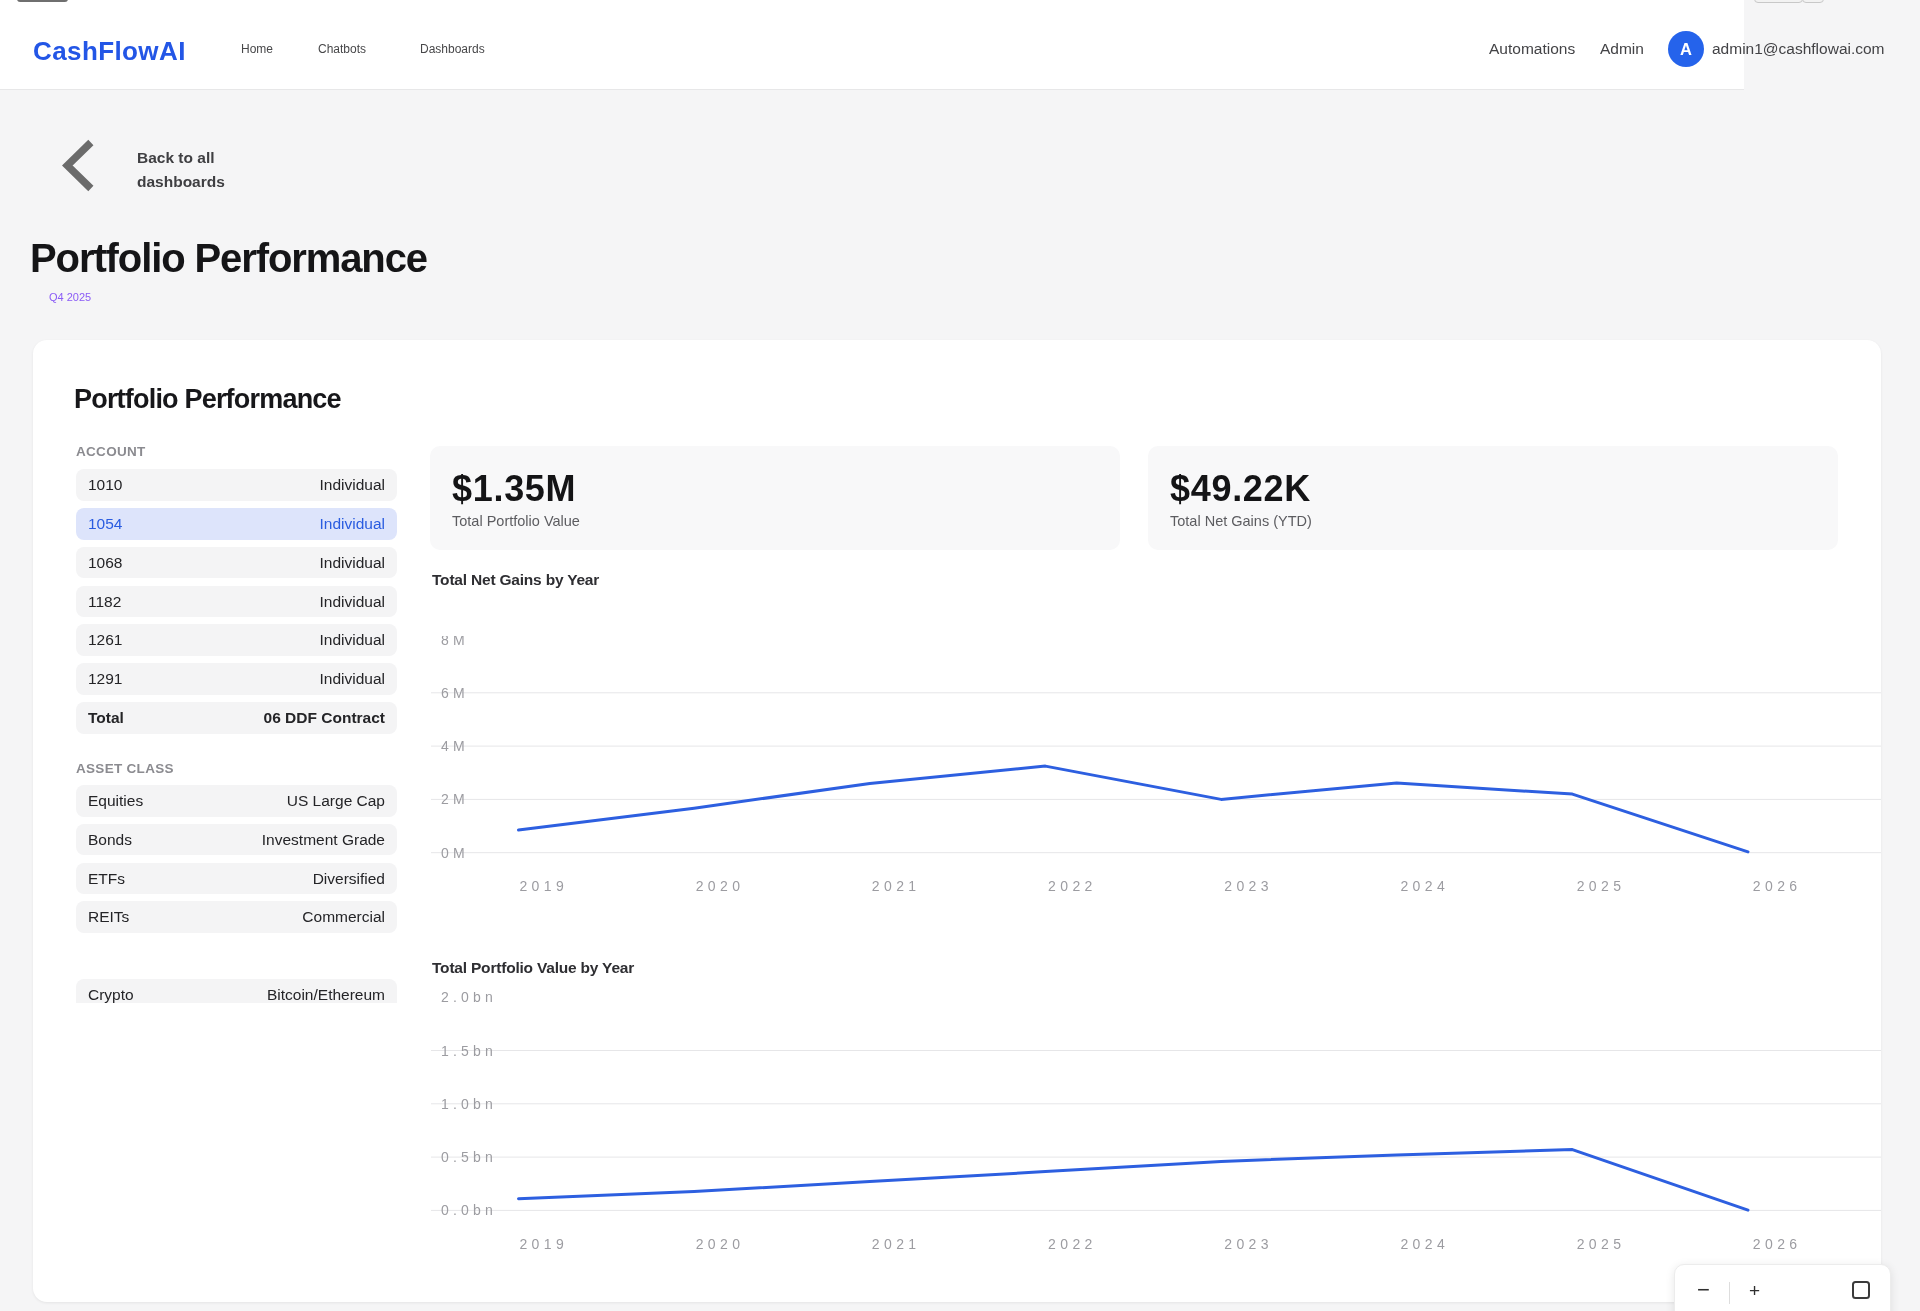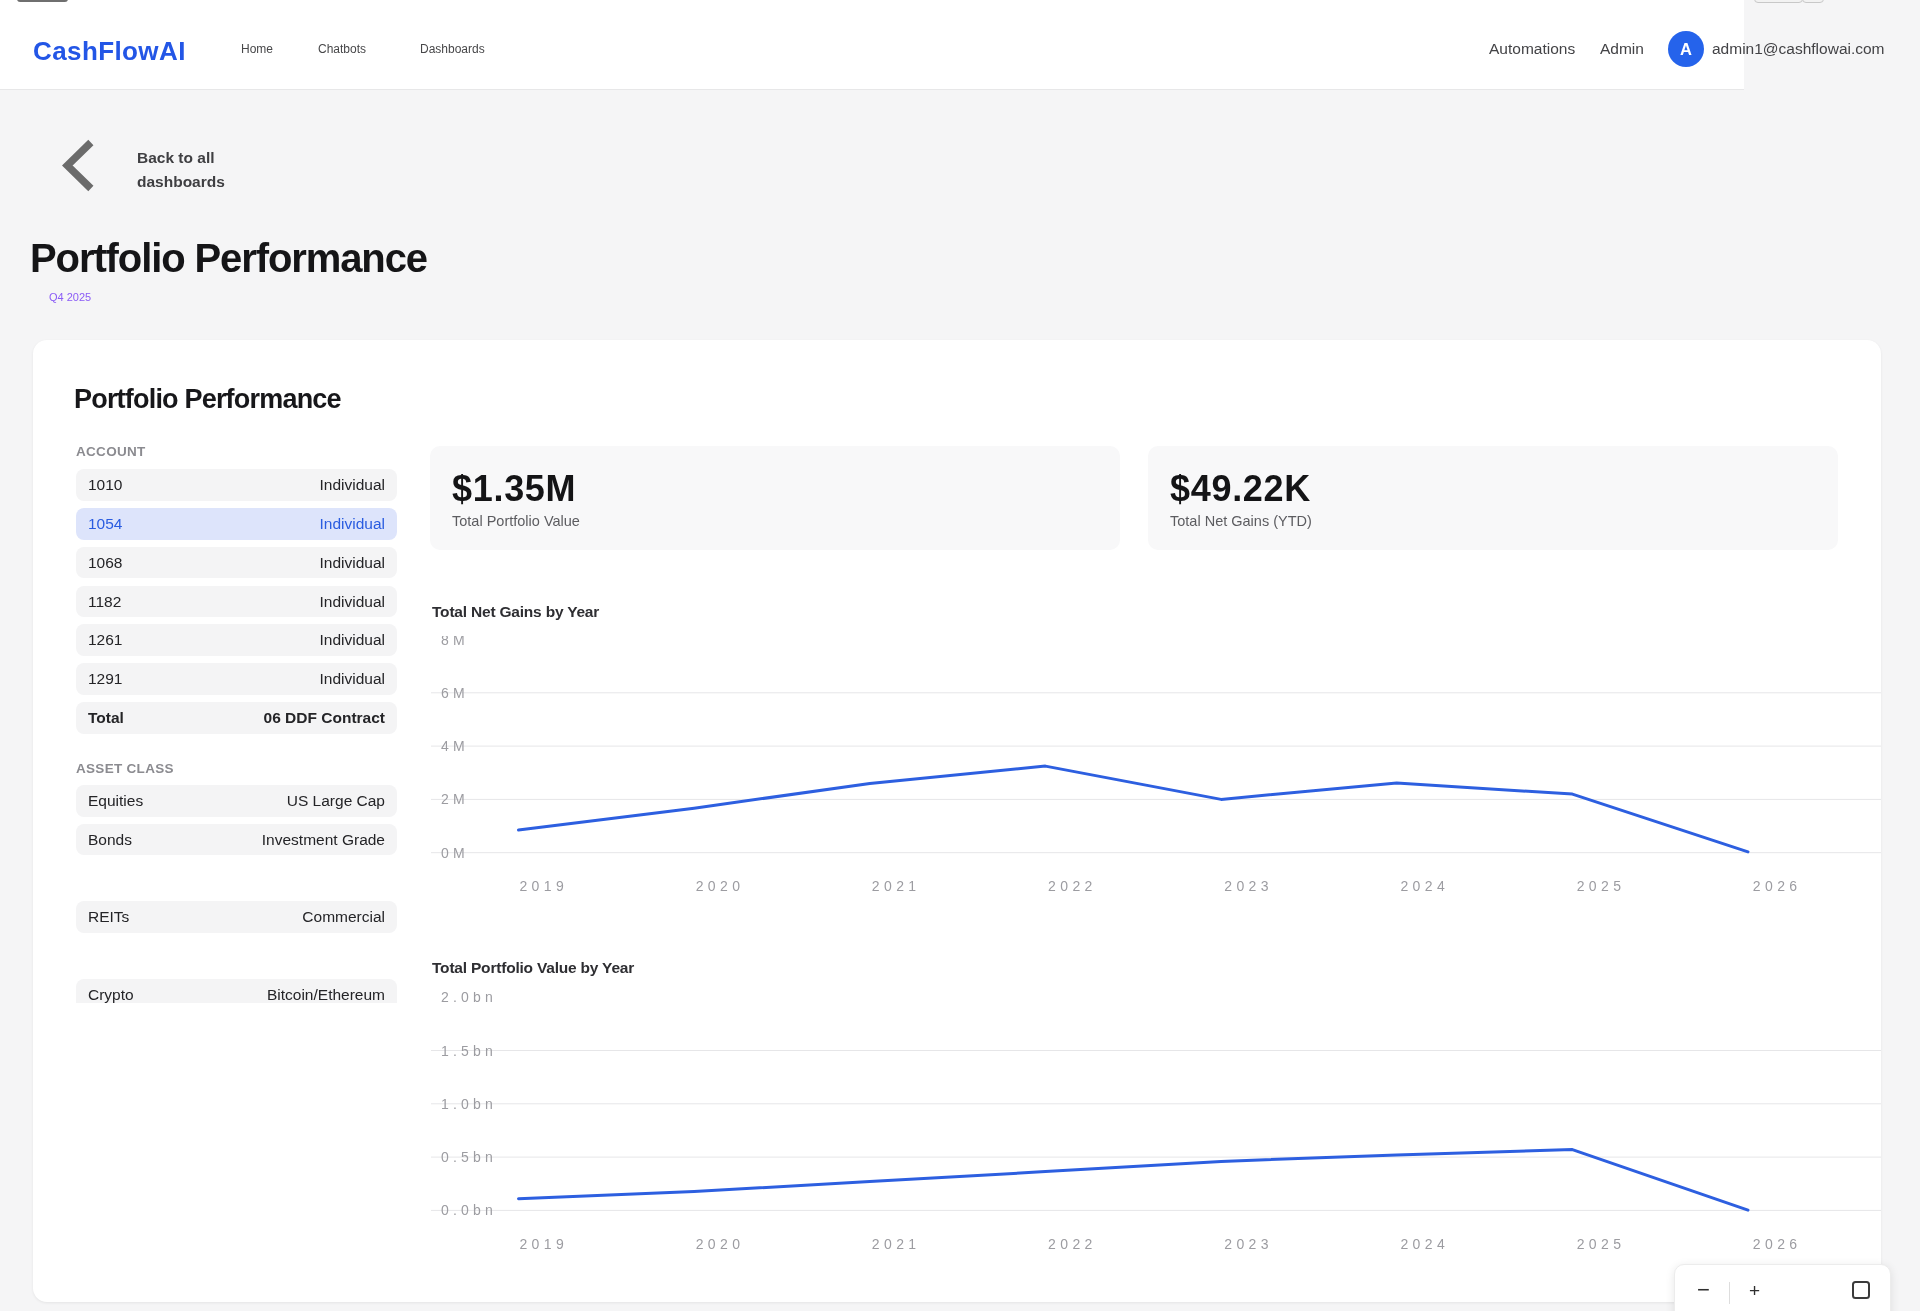--- a/index.html
+++ b/index.html
@@ -109,38 +109,42 @@
       </div>
     <div class="seclabel" style="top:321.5px;">ASSET CLASS</div>
     <div class="row" style="top:345px;">
         <span class="l">Equities</span>
         <span class="r">US Large Cap</span>
       </div>
     <div class="row" style="top:383.8px;">
         <span class="l">Bonds</span>
         <span class="r">Investment Grade</span>
       </div>
+    <div class="row" style="top:422.6px;">
+        <span class="l">ETFs</span>
+        <span class="r">Diversified</span>
+      </div>
     <div class="row" style="top:461.4px;">
         <span class="l">REITs</span>
         <span class="r">Commercial</span>
       </div>
     <div class="row" style="top:539px;">
         <span class="l">Crypto</span>
         <span class="r">Bitcoin/Ethereum</span>
       </div>
   </div>
 
   <div class="stat" style="left:430px;"></div>
   <div class="statv" style="left:452px; top:471px;">$1.35M</div>
   <div class="statl" style="left:452px; top:514px;">Total Portfolio Value</div>
   <div class="stat" style="left:1148px;"></div>
   <div class="statv" style="left:1170px; top:471px;">$49.22K</div>
   <div class="statl" style="left:1170px; top:514px;">Total Net Gains (YTD)</div>
 
-  <div class="ctitle" style="top:604px;">Total Net Gains by Year</div>
+  <div class="ctitle" style="top:572px;">Total Net Gains by Year</div>
   <svg class="abs" style="left:431px; top:636.3px;" width="1450" height="264" viewBox="0 0 1450 264">
     <g stroke="#e6e6e8" stroke-width="1">
       <line x1="0" y1="56.8" x2="1450" y2="56.8"></line>
       <line x1="0" y1="110.1" x2="1450" y2="110.1"></line>
       <line x1="0" y1="163.4" x2="1450" y2="163.4"></line>
       <line x1="0" y1="216.7" x2="1450" y2="216.7"></line>
     </g>
     <g font-family="Liberation Sans, sans-serif" font-size="14" fill="#9c9ca1" letter-spacing="4.2">
       <text x="10" y="3.5" dominant-baseline="central">8M</text>
       <text x="10" y="56.8" dominant-baseline="central">6M</text>

